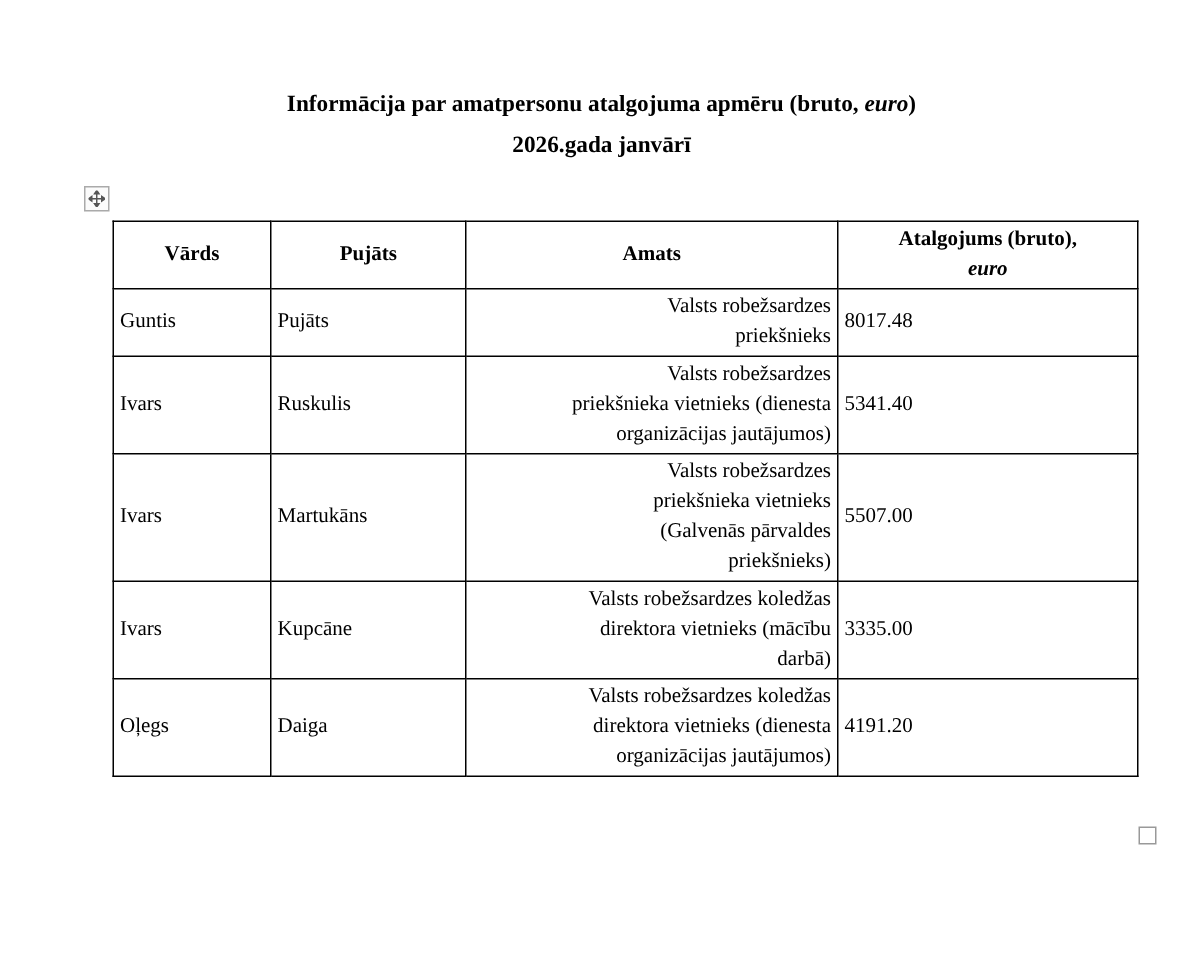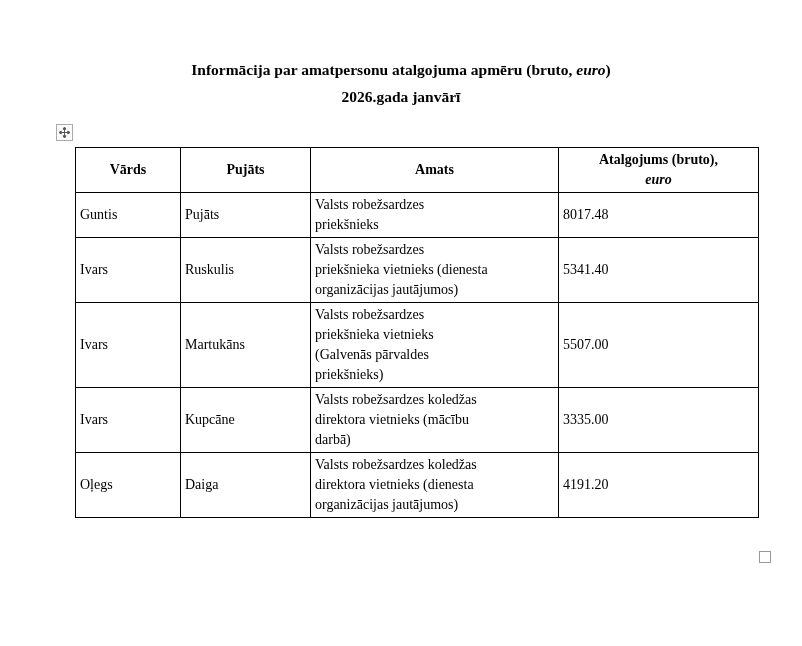--- a/index.html
+++ b/index.html
@@ -70,21 +70,21 @@
   }
   .col-vards   { width: 105px; }
   .col-uzvards { width: 130px; }
   .col-amats   { width: 248px; }
   .col-summa   { width: 200px; }
   td.cell-name {
     text-align: left;
     vertical-align: middle;
   }
   td.cell-amats {
-    text-align: left;
+    text-align: right;
     vertical-align: middle;
     white-space: pre-line;
   }
   td.cell-amount {
     vertical-align: middle;
   }
   .salary td { cursor: text; }
 </style>
 </head>
 <body>

